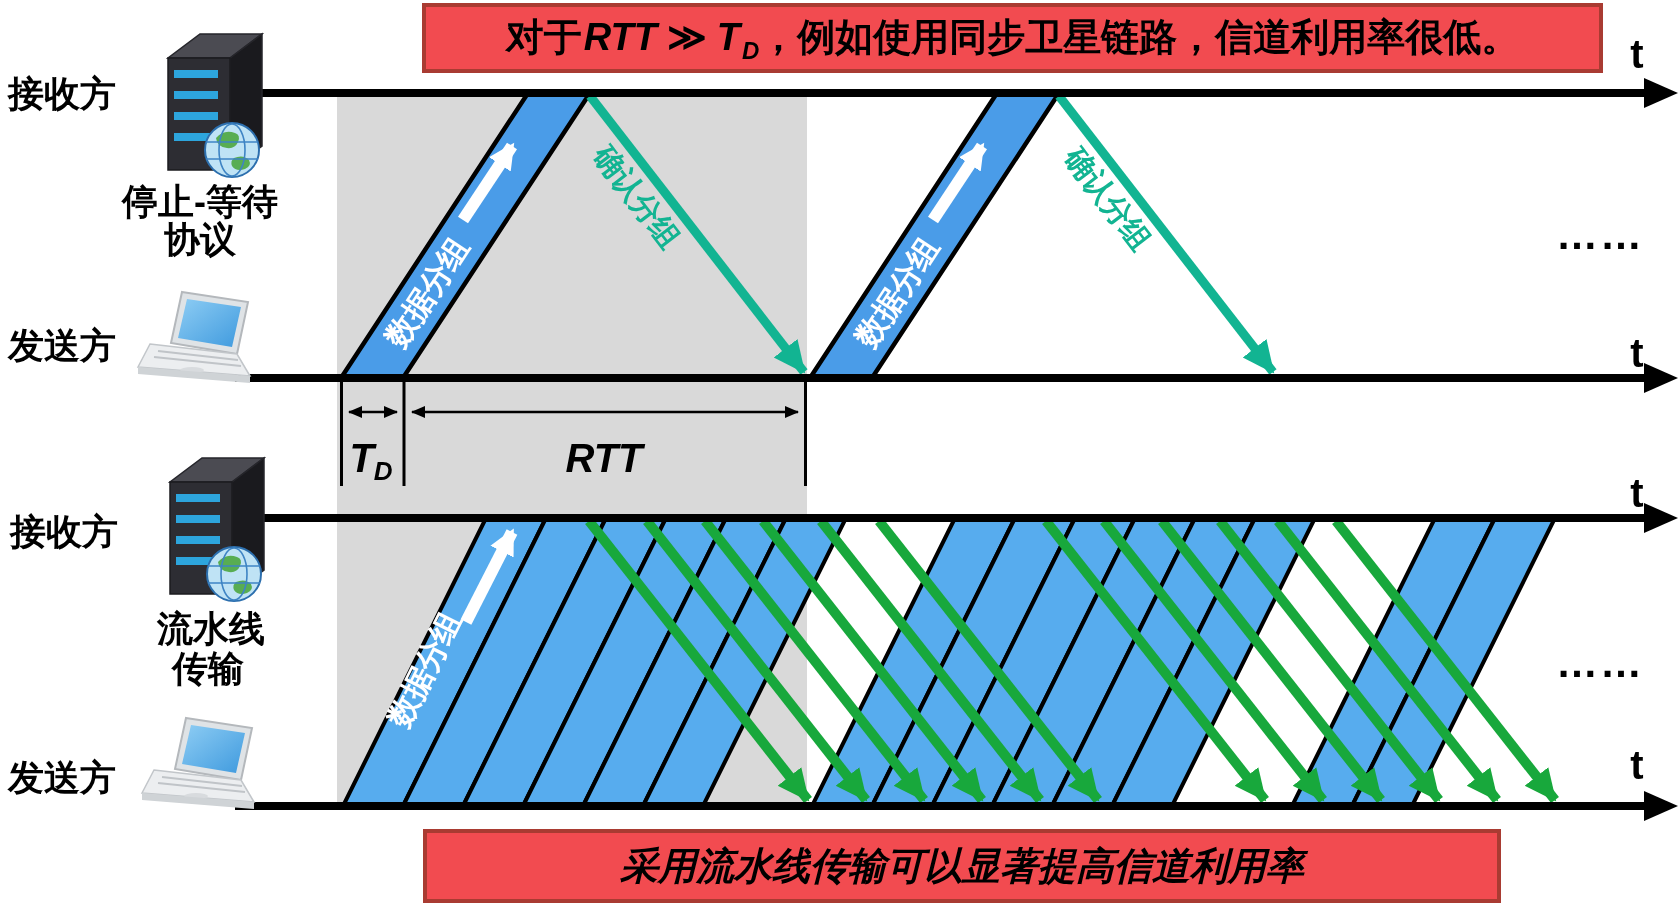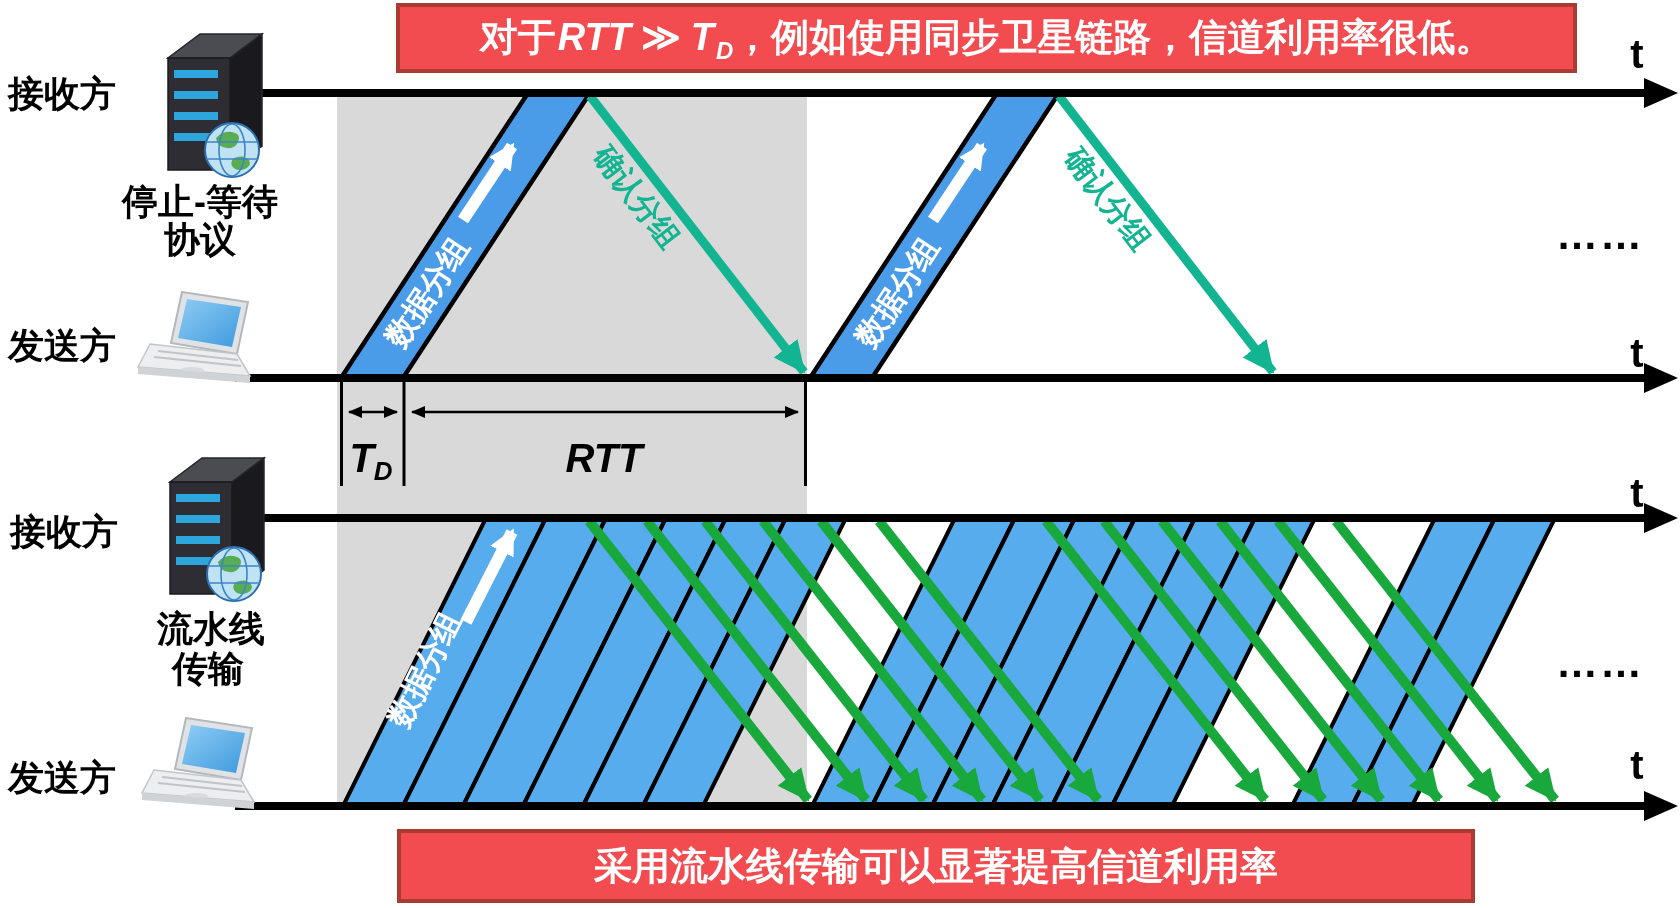--- a/index.html
+++ b/index.html
@@ -19,24 +19,24 @@
   .t-label{font-size:40px;font-weight:bold;fill:#000;text-anchor:middle;}
   .dots-label{font-size:42px;font-weight:bold;fill:#000;text-anchor:middle;letter-spacing:2px;}
   .band-label{font-size:31px;font-weight:bold;fill:#fff;text-anchor:middle;}
   .ack-label{font-size:30px;font-weight:bold;fill:var(--ack-top);text-anchor:middle;}
   .dim-label{font-size:40px;font-weight:bold;font-style:italic;fill:#000;text-anchor:middle;}
   .dim-sub{font-size:26px;font-weight:bold;font-style:italic;}
   .gray-zone{fill:var(--gray);}
   .banner{
     position:absolute;display:flex;align-items:center;justify-content:center;
     background:var(--banner-fill);border:4px solid var(--banner-border);
-    color:#ffffff;font-weight:bold;font-size:38px;box-sizing:border-box;white-space:nowrap;
+    color:#000000;font-weight:bold;font-size:38px;box-sizing:border-box;white-space:nowrap;margin-left:26px;
   }
   .banner-top{left:396px;top:3px;width:1181px;height:70px;}
-  .banner-bottom{left:397px;top:829px;width:1078px;height:74px;}
+  .banner-bottom{left:397px;top:829px;width:1078px;height:74px;font-style:italic;}
   .banner sub{font-size:24px;font-weight:bold;font-style:italic;}
   .math{font-style:italic;margin:0 2px;}
   .gg{font-style:normal;margin:0 8px;}
 </style>
 </head>
 <body>
 
 <div class="stage">
 
   <svg id="diagram" width="1680" height="908" viewBox="0 0 1680 908">

